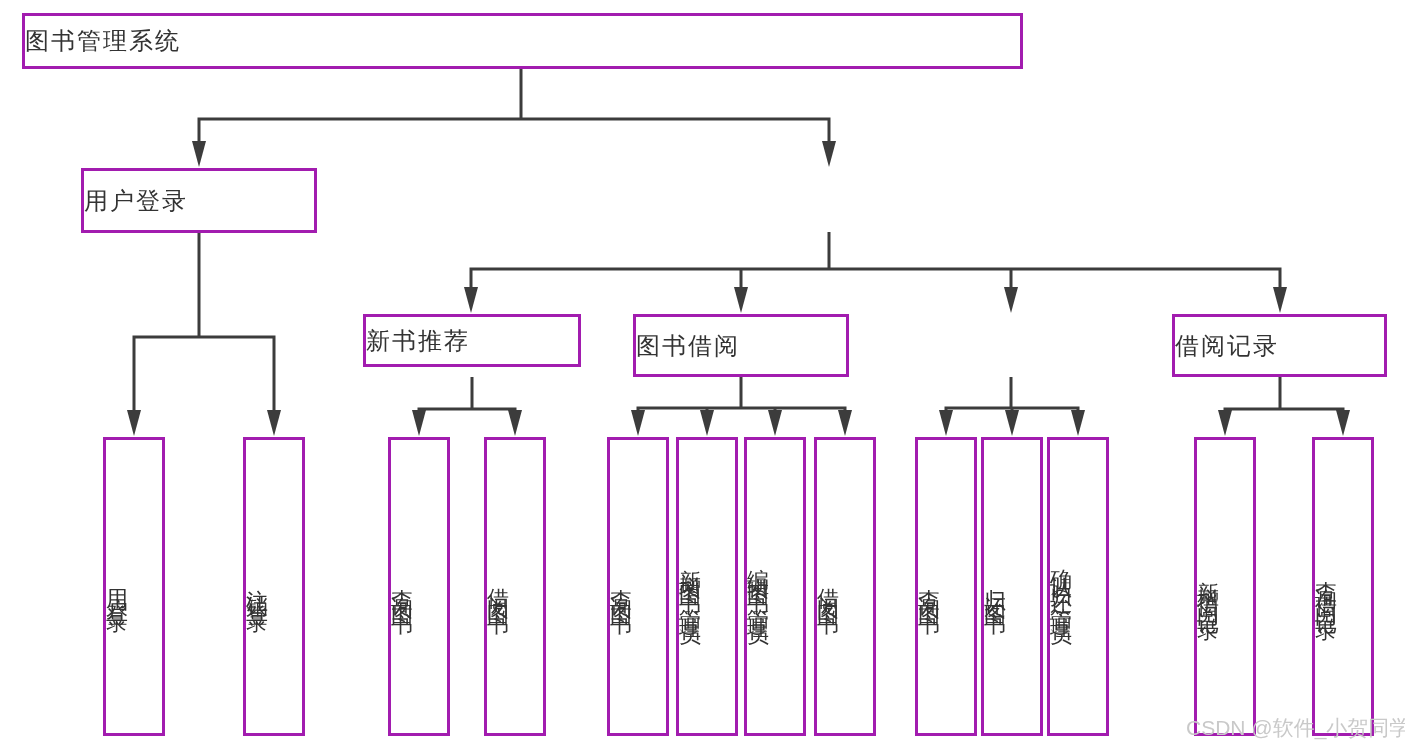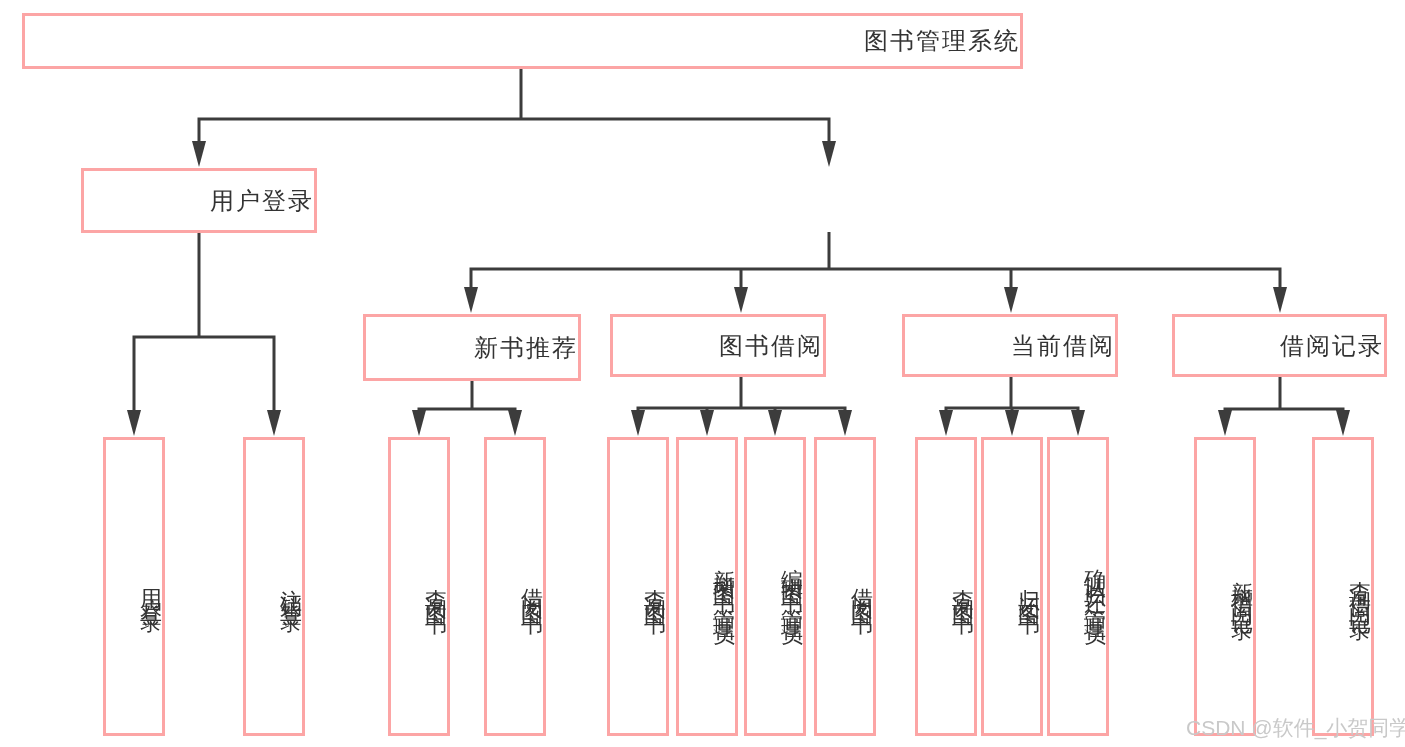--- a/index.html
+++ b/index.html
@@ -17,25 +17,25 @@
     overflow: hidden;
   }
   .wires {
     position: absolute;
     left: 0;
     top: 0;
   }
   .box {
     position: absolute;
     box-sizing: border-box;
-    border: 3px solid #fca5a5;
+    border: 3px solid #a21caf;
     background: #ffffff;
     display: flex;
     align-items: center;
-    justify-content: flex-end;
+    justify-content: flex-start;
   }
   .h-label {
     font-size: 24px;
     letter-spacing: 2px;
     white-space: nowrap;
   }
   .leaf {
     top: 437px;
     height: 299px;
     width: 62px;
@@ -96,28 +96,25 @@
   </svg>
 
   <div class="box" style="left:22px; top:13px; width:1001px; height:56px">
     <span class="h-label">图书管理系统</span>
   </div>
 
   <div class="box" style="left:81px; top:168px; width:236px; height:65px">
     <span class="h-label">用户登录</span>
   </div>
 
-  <div class="box" style="left:363px; top:314px; width:218px; height:67px">
+  <div class="box" style="left:363px; top:314px; width:218px; height:53px">
     <span class="h-label">新书推荐</span>
   </div>
-  <div class="box" style="left:610px; top:314px; width:216px; height:63px">
+  <div class="box" style="left:633px; top:314px; width:216px; height:63px">
     <span class="h-label">图书借阅</span>
-  </div>
-  <div class="box" style="left:902px; top:314px; width:216px; height:63px">
-    <span class="h-label">当前借阅</span>
   </div>
   <div class="box" style="left:1172px; top:314px; width:215px; height:63px">
     <span class="h-label">借阅记录</span>
   </div>
 
   <div class="box leaf" style="left:103px">
     <span class="v-label">用户登录</span>
   </div>
   <div class="box leaf" style="left:243px">
     <span class="v-label">注销登录</span>

